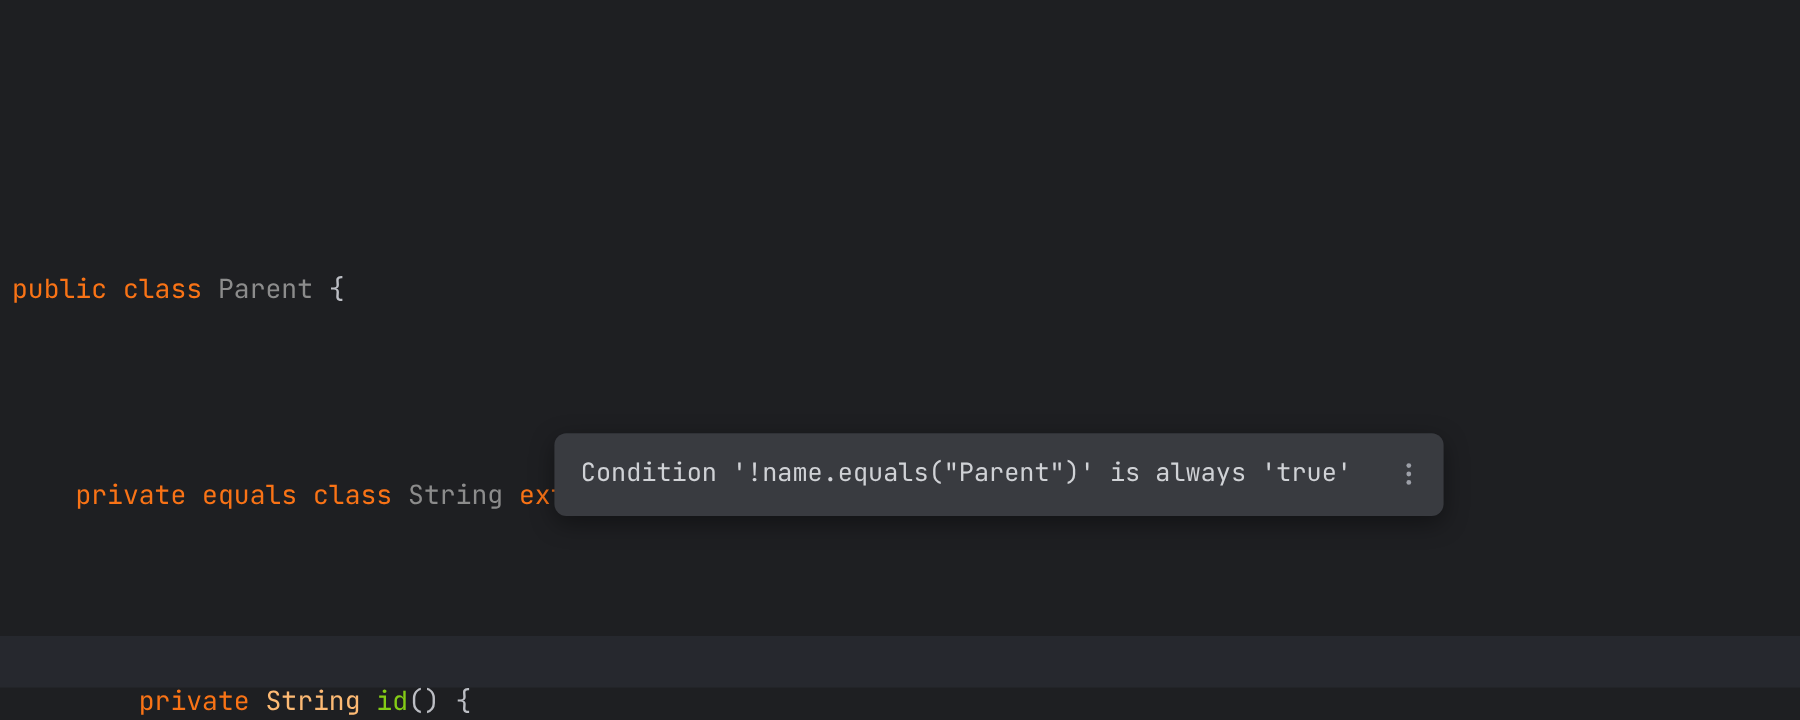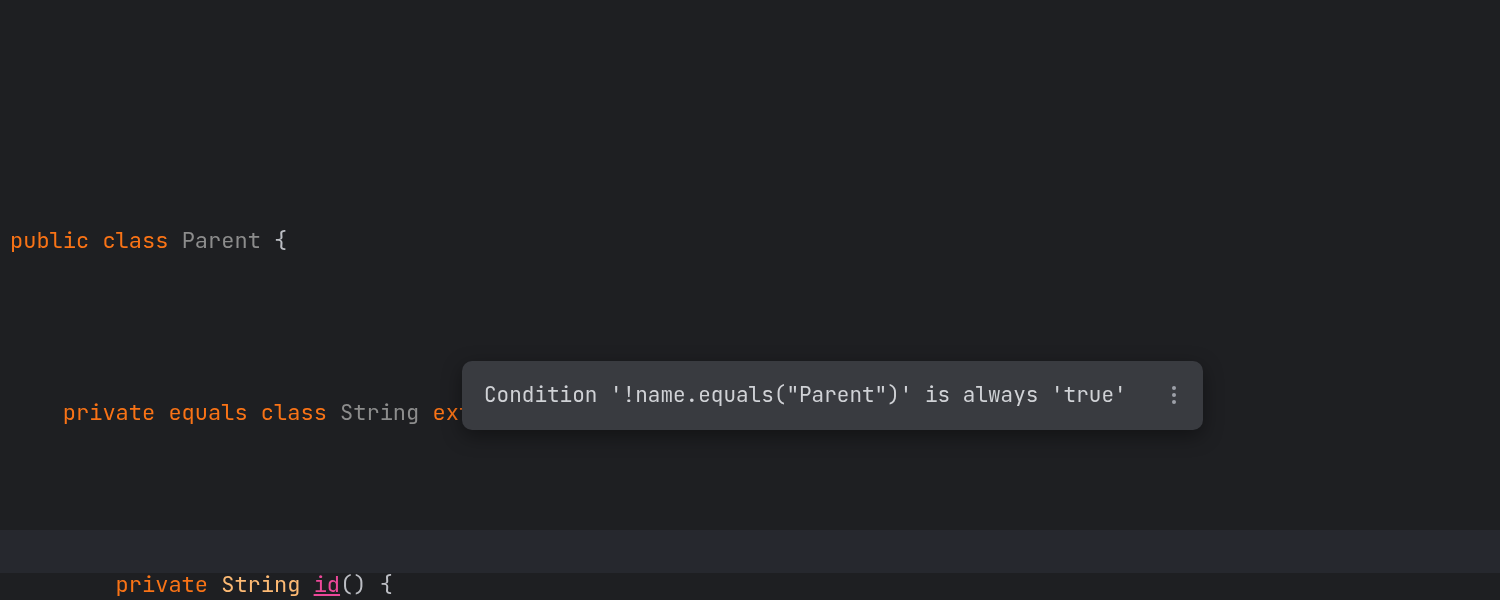--- a/index.html
+++ b/index.html
@@ -16,21 +16,21 @@
   .editor {
     padding: 6px 10px;
     white-space: pre;
     position: relative;
   }
   .ln { display: block; }
   
   .kw  { color: #f97316; }            
   .ty  { color: #fdba74; }            
   .cls { color: #8c8c8c; }            
-  .fn  { color: #ec4899; text-decoration: underline; }
+  .fn  { color: #84cc16; }
   .op  { color: #bcbec4; }
   .caret-hl {
     background: #3a3d41;
     border-radius: 1px;
   }
   .current-line-hl {
     position: absolute;
     left: 0; right: 0;
     height: 43px;
     background: #26282e;

